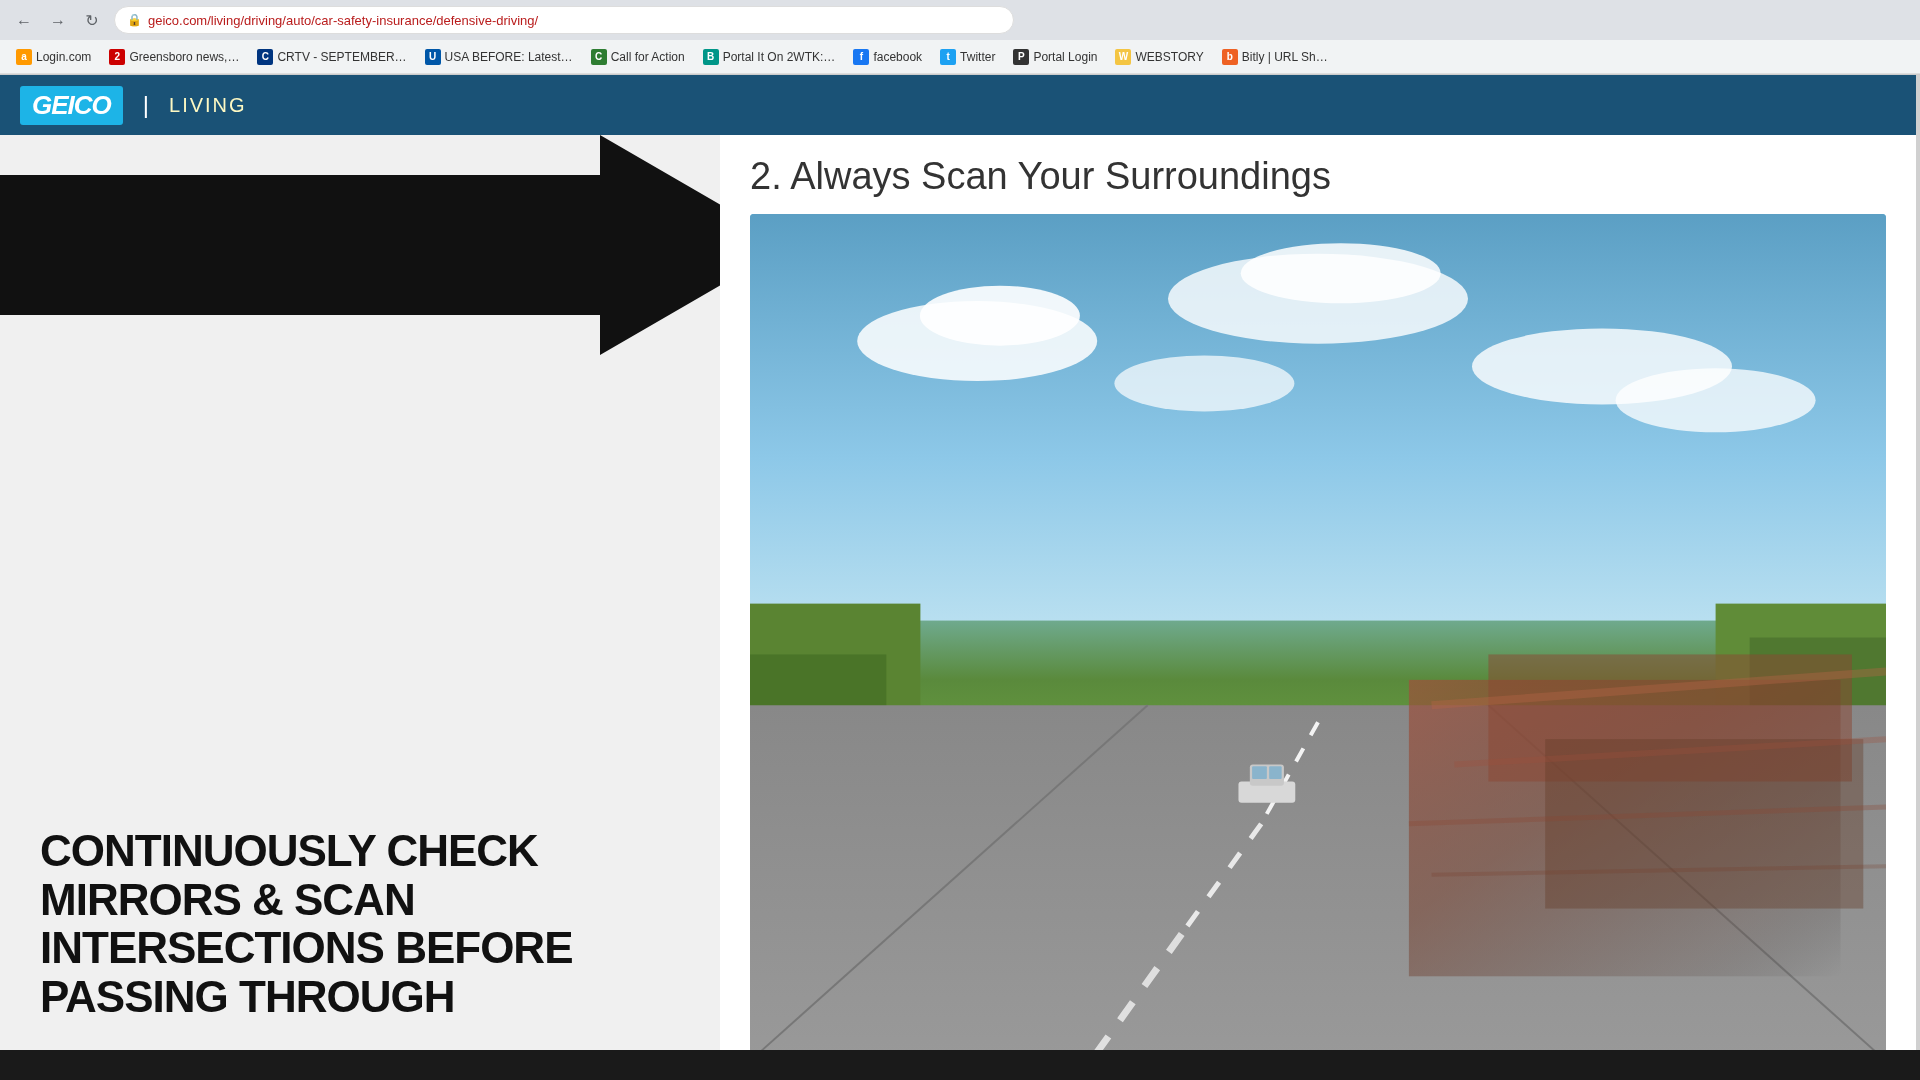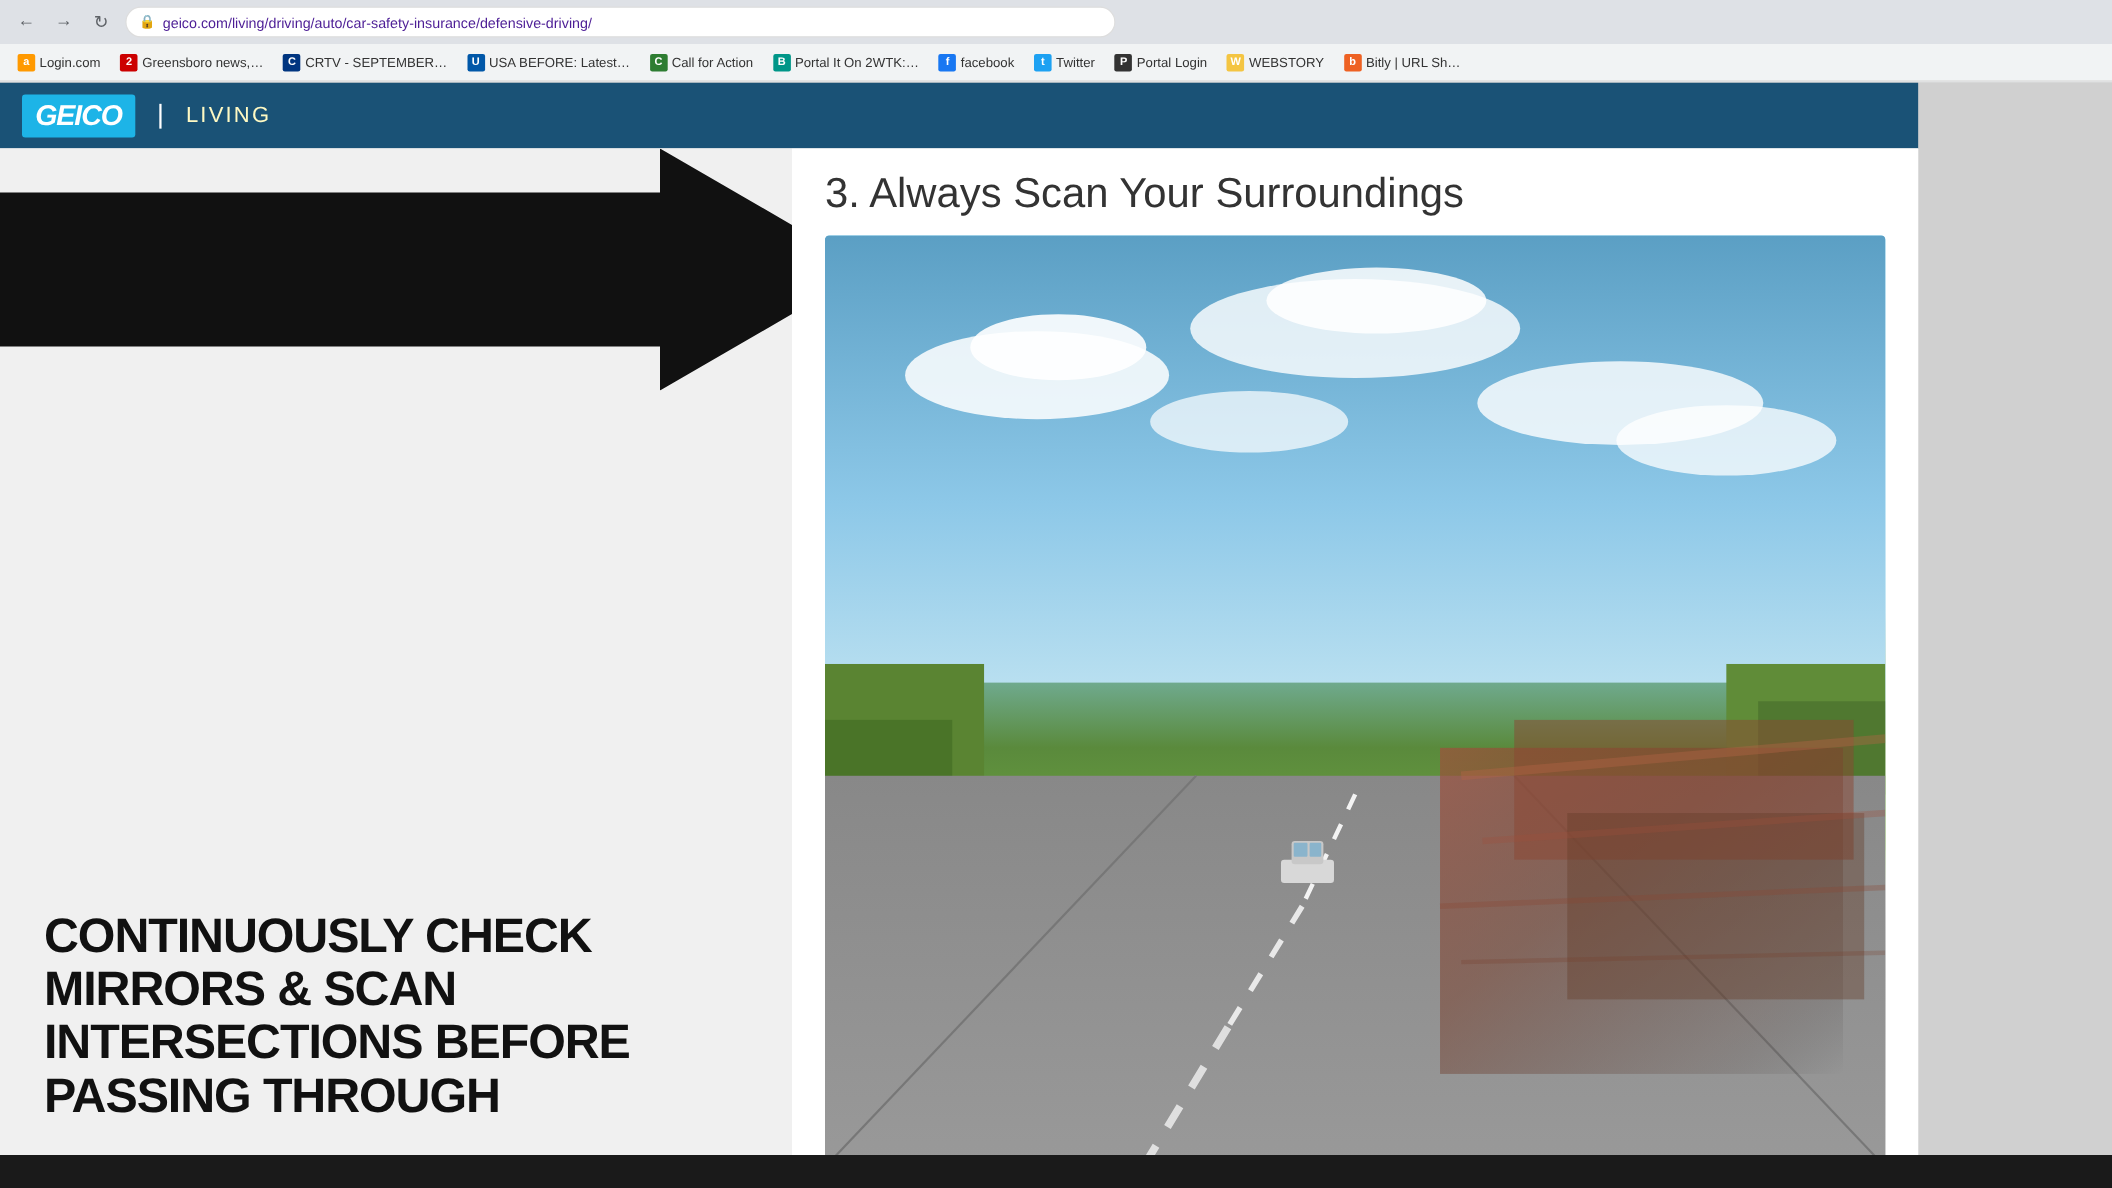--- a/index.html
+++ b/index.html
@@ -59,21 +59,21 @@
       gap: 6px;
     }
 
     .address-bar .lock-icon {
       color: #5f6368;
       font-size: 12px;
     }
 
     .address-text {
       font-size: 13px;
-      color: #4c1d95;
+      color: #b91c1c;
     }
 
     
     .bookmarks-bar {
       height: 34px;
       background: #f1f3f4;
       display: flex;
       align-items: center;
       padding: 0 8px;
       gap: 2px;
@@ -111,21 +111,21 @@
     .fav-green { background: #2e7d32; color: white; }
     .fav-teal { background: #009688; color: white; }
     .fav-fb { background: #1877f2; color: white; }
     .fav-tw { background: #1da1f2; color: white; }
     .fav-bx { background: #333; color: white; }
     .fav-story { background: #f4c542; color: white; }
     .fav-bitly { background: #ee6123; color: white; }
 
     
     .page-content {
-      width: 1744px;
+      width: 1916px;
       height: calc(1080px - 74px);
       overflow: hidden;
     }
 
     
     .geico-header {
       background: #1a5276;
       height: 60px;
       display: flex;
       align-items: center;
@@ -348,21 +348,21 @@
           <polygon points="0,40 600,40 600,0 790,110 600,220 600,180 0,180" fill="#111111"></polygon>
         </svg>
       </div>
 
       <div class="left-text">
         <h2>CONTINUOUSLY CHECK MIRRORS &amp; SCAN INTERSECTIONS BEFORE PASSING THROUGH</h2>
       </div>
     </div>
 
     <div class="right-panel">
-      <h2 class="section-title">3. Always Scan Your Surroundings</h2>
+      <h2 class="section-title">2. Always Scan Your Surroundings</h2>
 
       <div class="road-image">
 
         <div class="road-scene">
 
           <svg width="100%" height="100%" xmlns="http://www.w3.org/2000/svg" style="position:absolute;inset:0;">
             <defs>
               <linearGradient id="skyGrad" x1="0" y1="0" x2="0" y2="1">
                 <stop offset="0%" stop-color="#5b9fc4"></stop>
                 <stop offset="60%" stop-color="#8dc8e8"></stop>

